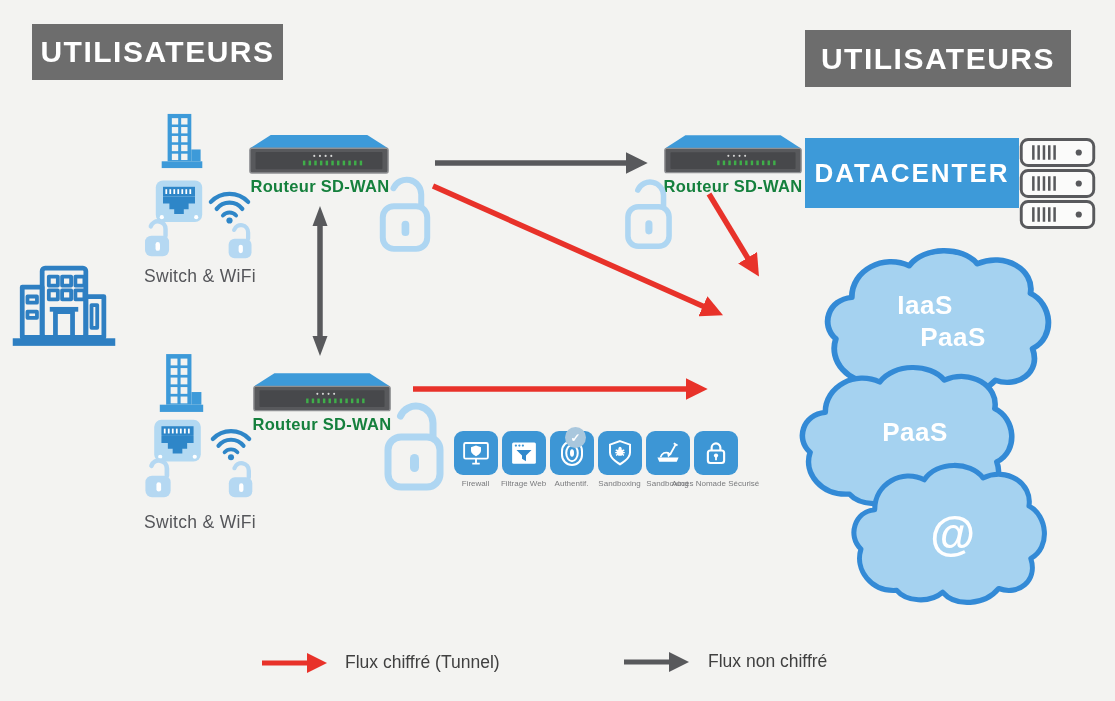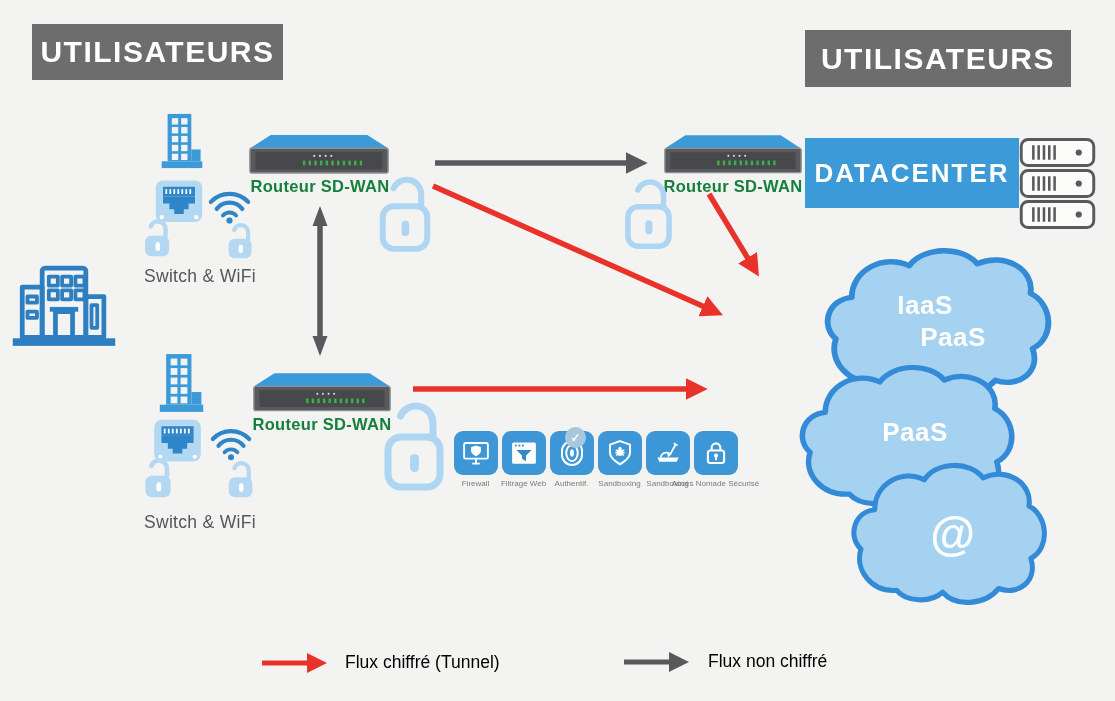--- a/index.html
+++ b/index.html
@@ -17,21 +17,21 @@
               transform:translate(-50%,-50%);}
   .cloud-at{font-size:46px;font-weight:700;}
   .sec-row{position:absolute;left:453px;top:431px;display:flex;gap:3px;}
   .sec-item{display:flex;flex-direction:column;align-items:center;width:45px;}
   .sec-tile{width:44px;height:44px;background:#3d96d5;border-radius:9px;display:flex;
             align-items:center;justify-content:center;}
   .sec-label{margin-top:4px;font-size:8px;color:#7a7b7e;white-space:nowrap;}
   .badge{position:absolute;left:565px;top:427px;width:21px;height:21px;border-radius:50%;
          background:#a9c7dd;color:#fff;font-size:12px;font-weight:700;display:flex;align-items:center;
          justify-content:center;z-index:7;}
-  .legend-label{position:absolute;font-size:17.5px;color:#000000;}
+  .legend-label{position:absolute;font-size:17.5px;color:#404040;}
   svg{display:block;}
 </style>
 </head>
 <body>
 
 <div class="canvas">
 
   <svg width="0" height="0" style="position:absolute" aria-hidden="true">
     <defs>
       <symbol id="sym-building-solid" viewBox="0 0 52 64">

